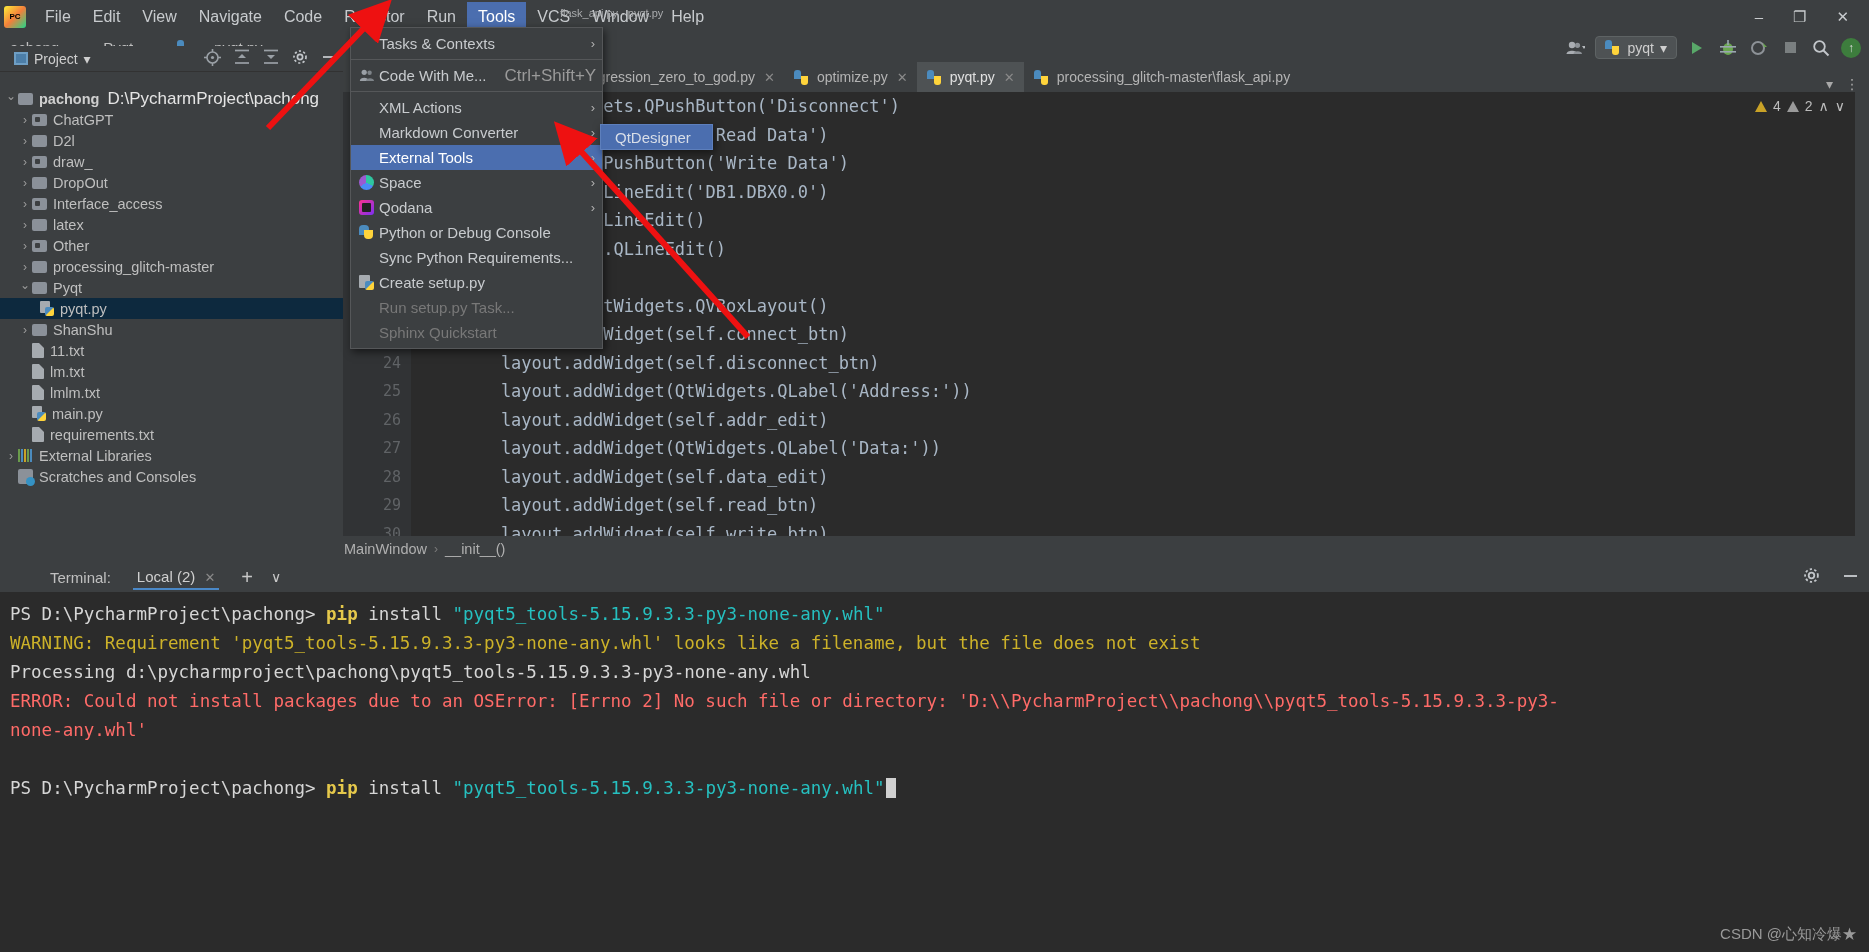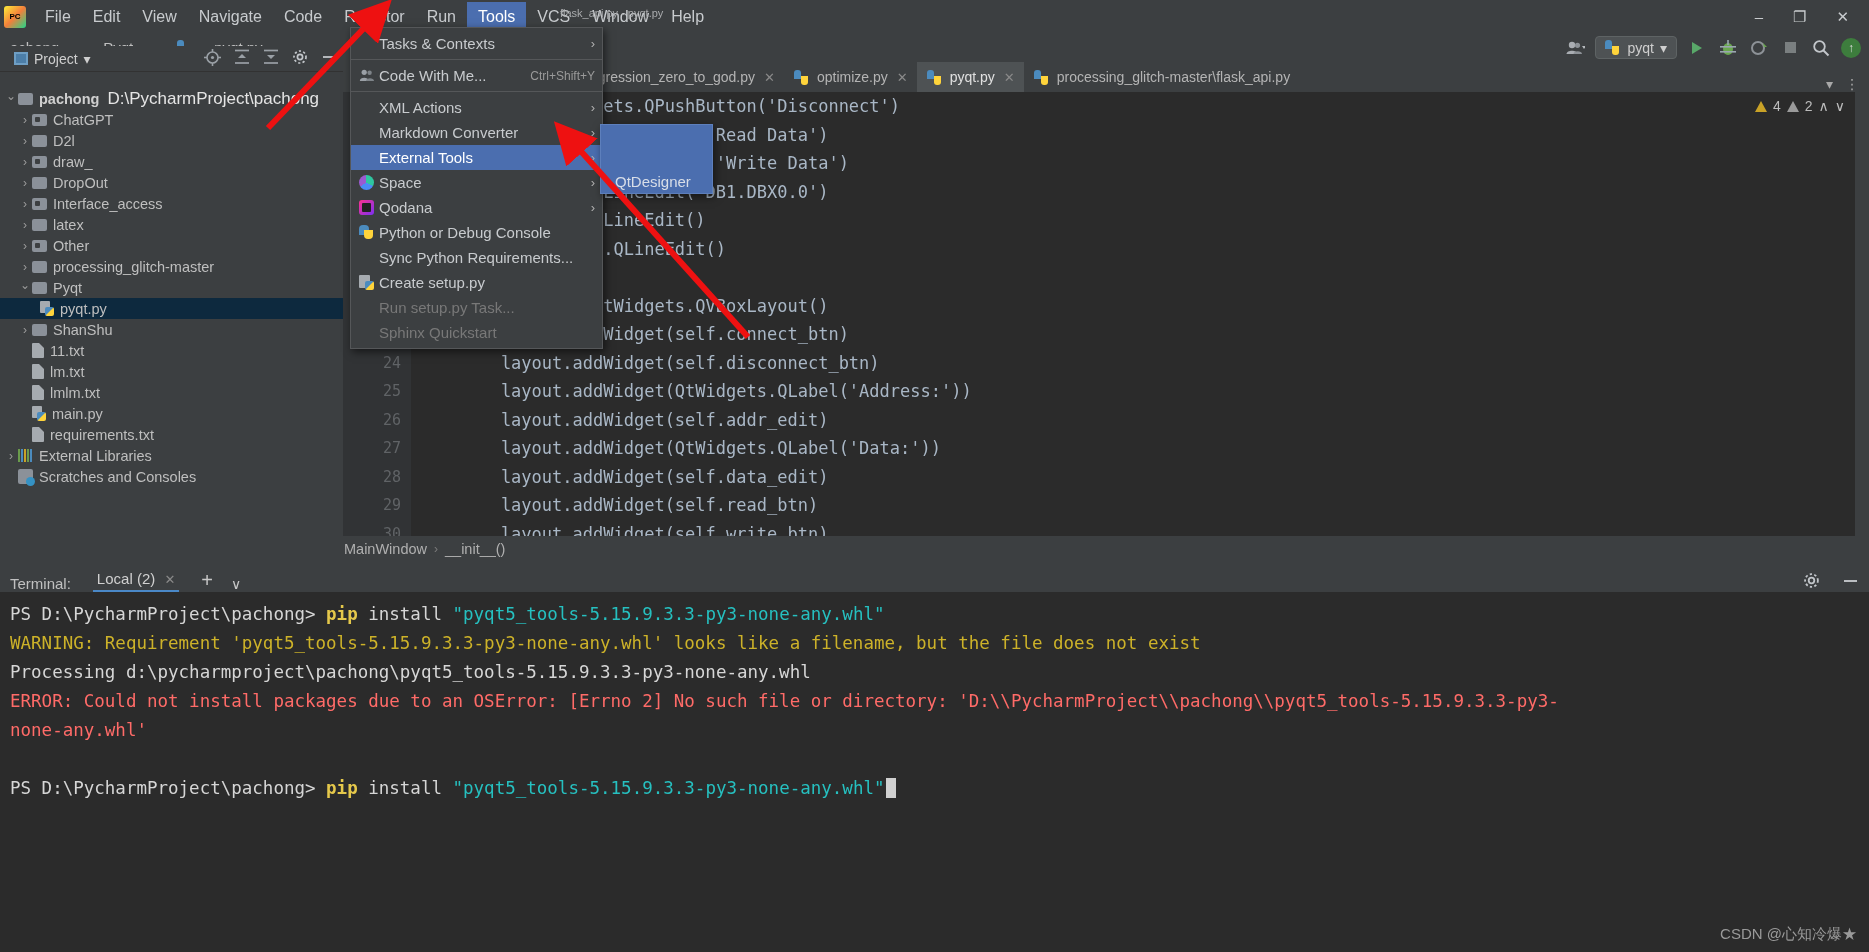--- a/index.html
+++ b/index.html
@@ -171,21 +171,21 @@
   
   .edcrumb {
     position: absolute; top: 536px; left: 332px; width: 1526px; height: 26px;
     background: #3c3f41; display: flex; align-items: center; gap: 7px;
     padding-left: 12px; font-size: 14.5px; color: #b0b0b0;
   }
 
   
   .term-header {
     position: absolute; top: 562px; left: 0; width: 1869px; height: 30px;
-    background: #3c3f41; display: flex; align-items: flex-end; font-size: 15px; color: #c0c0c0;
+    background: #3c3f41; display: flex; align-items: center; font-size: 15px; color: #c0c0c0; padding-left: 40px;
   }
   .term-label { padding-left: 10px; }
   .term-tab {
     margin-left: 22px; padding: 3px 4px; color: #d0d0d0;
     border-bottom: 2px solid #4a88c7;
   }
   .term-hdr-right { position: absolute; right: 10px; display: flex; gap: 22px; align-items:center;}
 
   .terminal {
     position: absolute; top: 592px; left: 0; width: 1869px; height: 360px;
@@ -214,21 +214,21 @@
     z-index: 50; padding: 3px 0; font-size: 15px;
   }
   .dd-item {
     display: flex; align-items: center; height: 25px; padding: 0 7px 0 8px;
     color: #c8cbce; white-space: nowrap; cursor: default;
   }
   .dd-item.sel { background: #4b6eaf; color: #ffffff; }
   .dd-item.disabled { color: #787878; }
   .dd-ico { width: 20px; flex: 0 0 20px; display:flex; align-items:center; }
   .dd-label { flex: 1; }
-  .dd-key { color: #9a9a9a; font-size: 12px; padding-left: 18px;}
+  .dd-key { color: #9a9a9a; font-size: 17px; padding-left: 18px;}
   .dd-arrow { color: #b0b0b0; font-size: 13px; padding-left: 8px;}
   .dd-sep { height: 1px; background: #555759; margin: 3px 0; }
   .i-space { width:15px;height:15px;border-radius:50%;
      background: conic-gradient(#2fc6a0 0 33%, #4b8bf5 33% 66%, #9b59d0 66% 100%); }
   .i-qodana { width:15px;height:15px;border-radius:3px;
      background: linear-gradient(135deg,#ff318c 0%,#7a2ff5 100%); position:relative;}
   .i-qodana::after{content:"";position:absolute;inset:3px;background:#222;border-radius:1px;}
   .i-pydbg { width:15px;height:15px;position:relative;}
   .i-pydbg::before{content:"";position:absolute;left:0;top:0;width:10px;height:10px;background:#4b8bbe;border-radius:4px 4px 0 0;}
   .i-pydbg::after{content:"";position:absolute;right:1px;bottom:1px;width:9px;height:9px;background:#ffd43b;border-radius:0 0 4px 4px;}
@@ -237,21 +237,21 @@
   .i-setup::after{content:"";position:absolute;right:0;bottom:0;width:9px;height:9px;
      background:linear-gradient(135deg,#4b8bbe 48%,#ffd43b 52%);border-radius:2px;}
 
   .submenu {
     position: absolute; top: 124px; left: 600px; width: 113px;
     background: #4b6eaf; border: 1px solid #5d7fbc; z-index: 60;
     box-shadow: 2px 3px 8px rgba(0,0,0,.5);
   }
   .sub-item {
     height: 24px; display:flex; align-items:center; padding-left: 14px;
-    color: #d8dee8; font-size: 15px; white-space: nowrap; cursor: default; margin-top: 44px;
+    color: #d8dee8; font-size: 15px; white-space: nowrap; cursor: default;
   }
 
   
   .arrow-svg { position: absolute; top: 0; left: 0; width: 1869px; height: 952px; pointer-events:none; z-index: 70;}
 
   
   .rightstrip {
     position:absolute; right:0; top:92px; width: 14px; height: 444px; background:#3c3f41;
   }
 </style>

